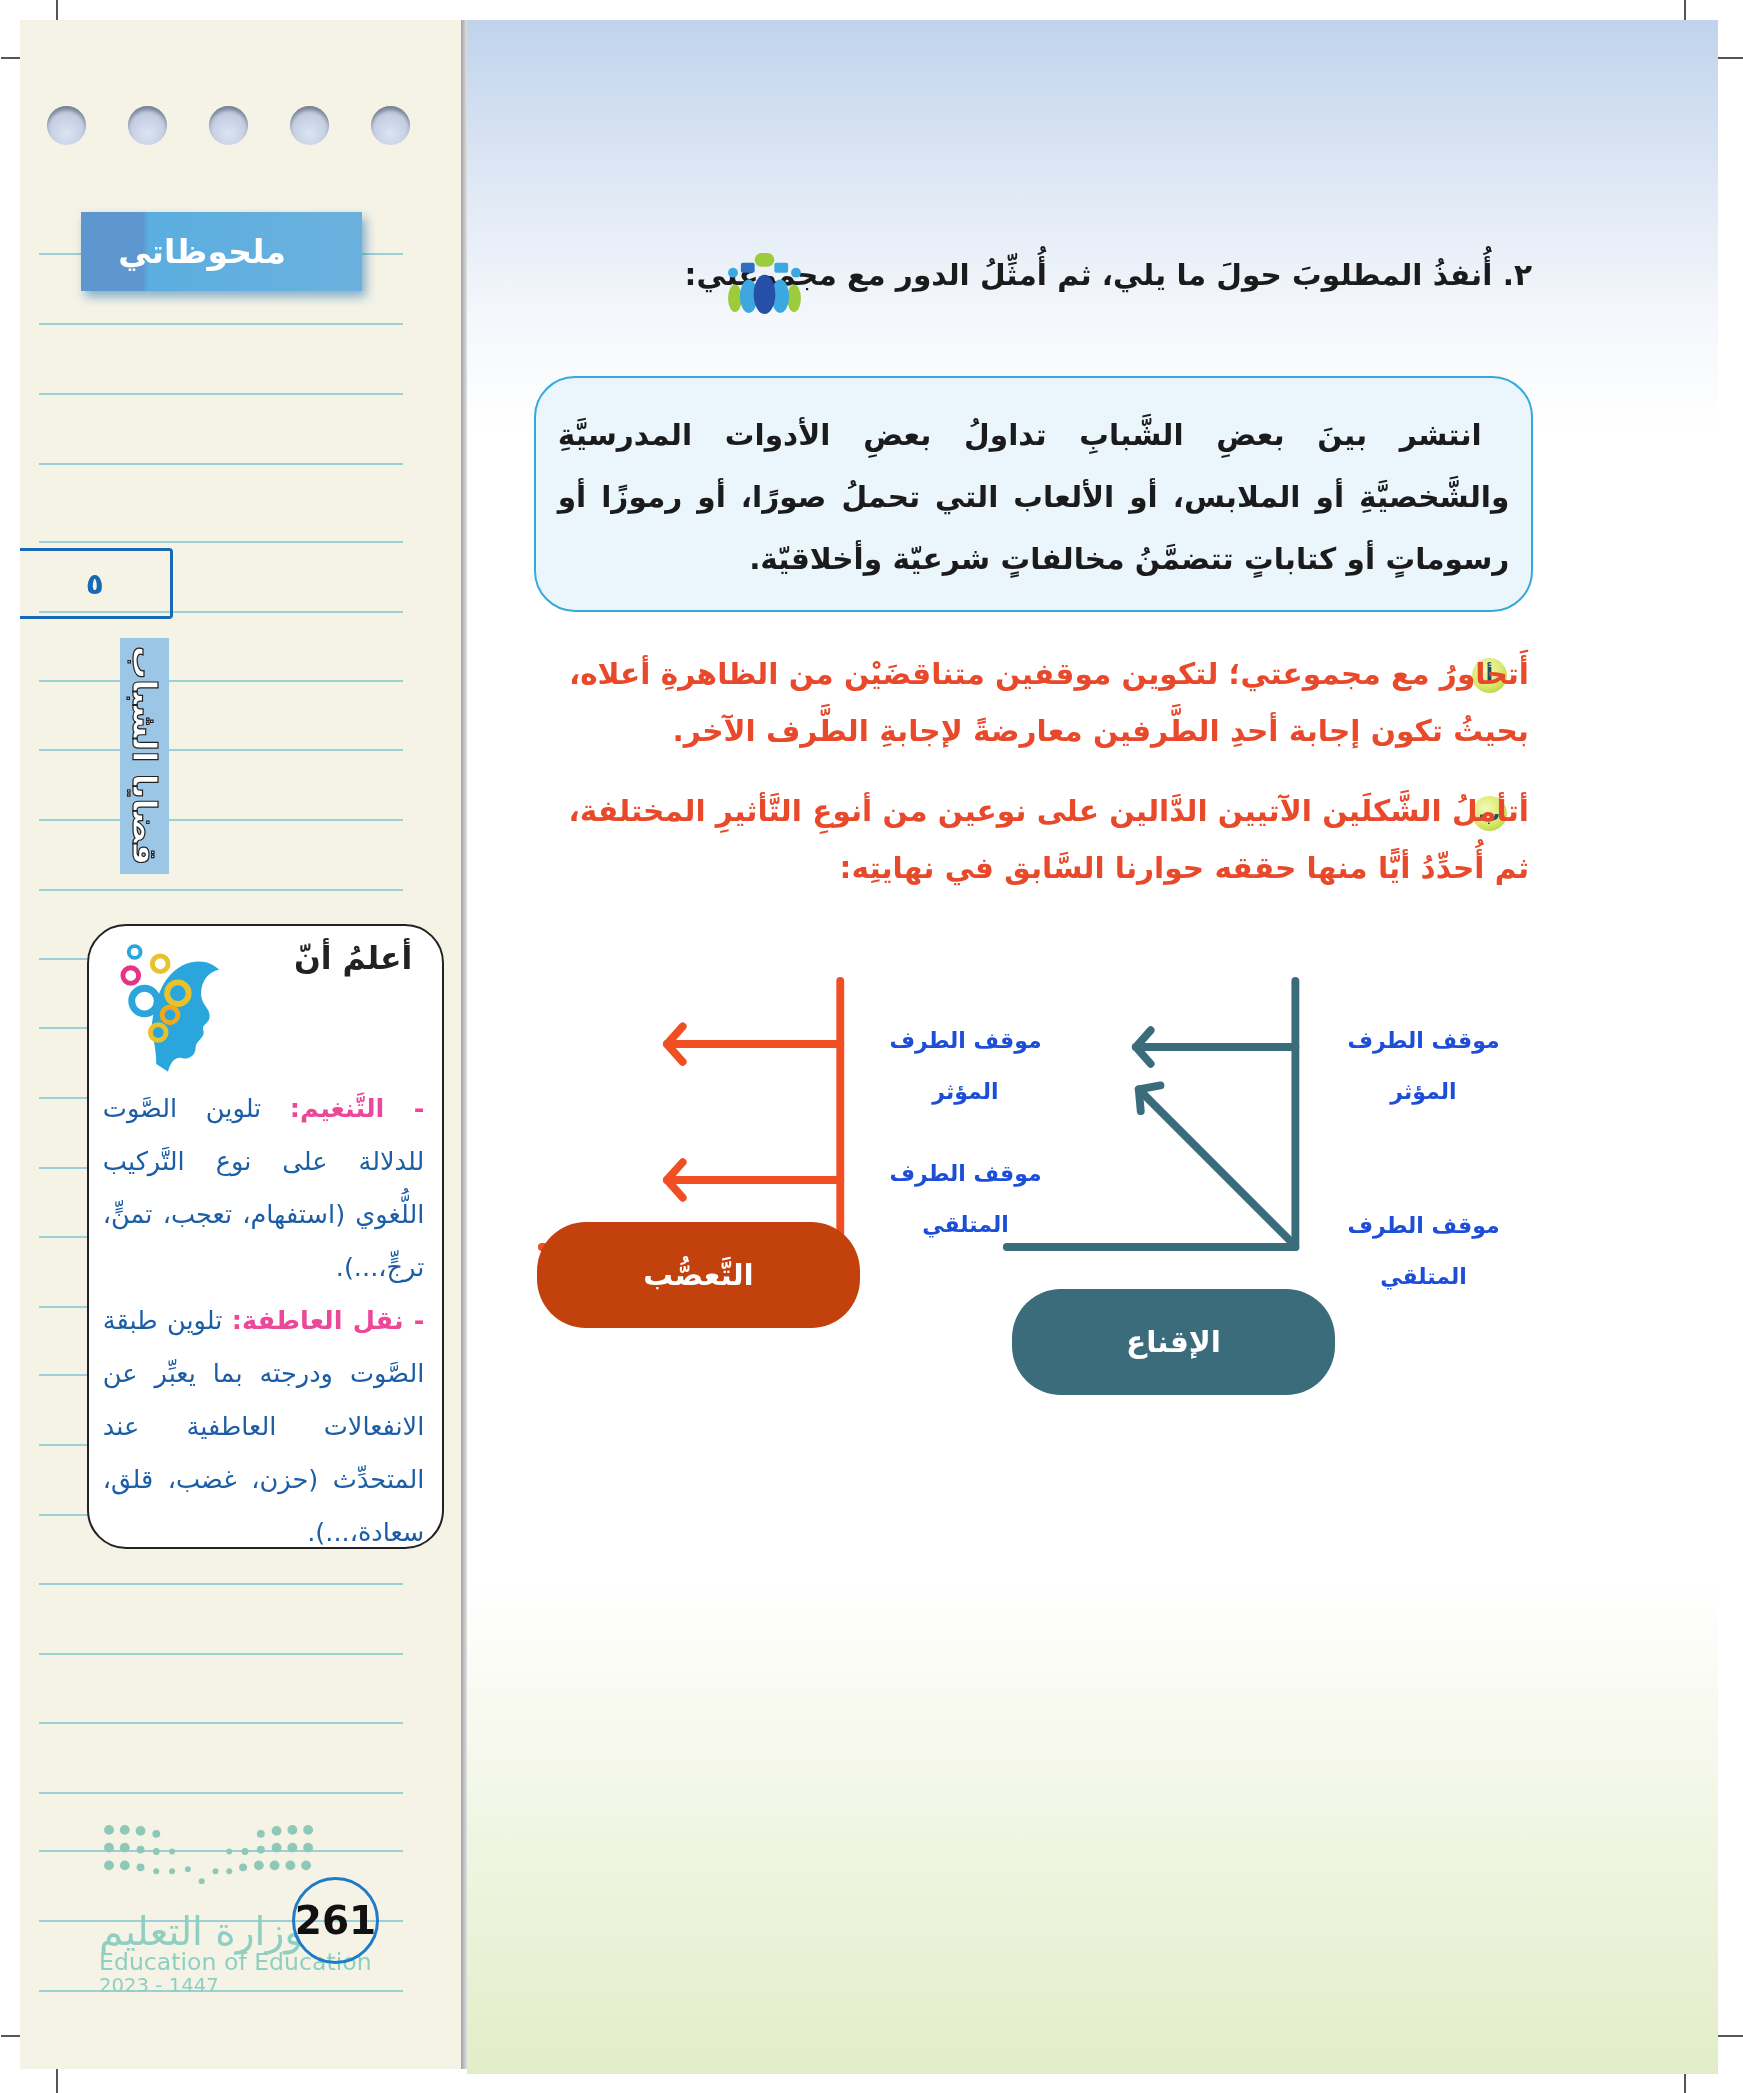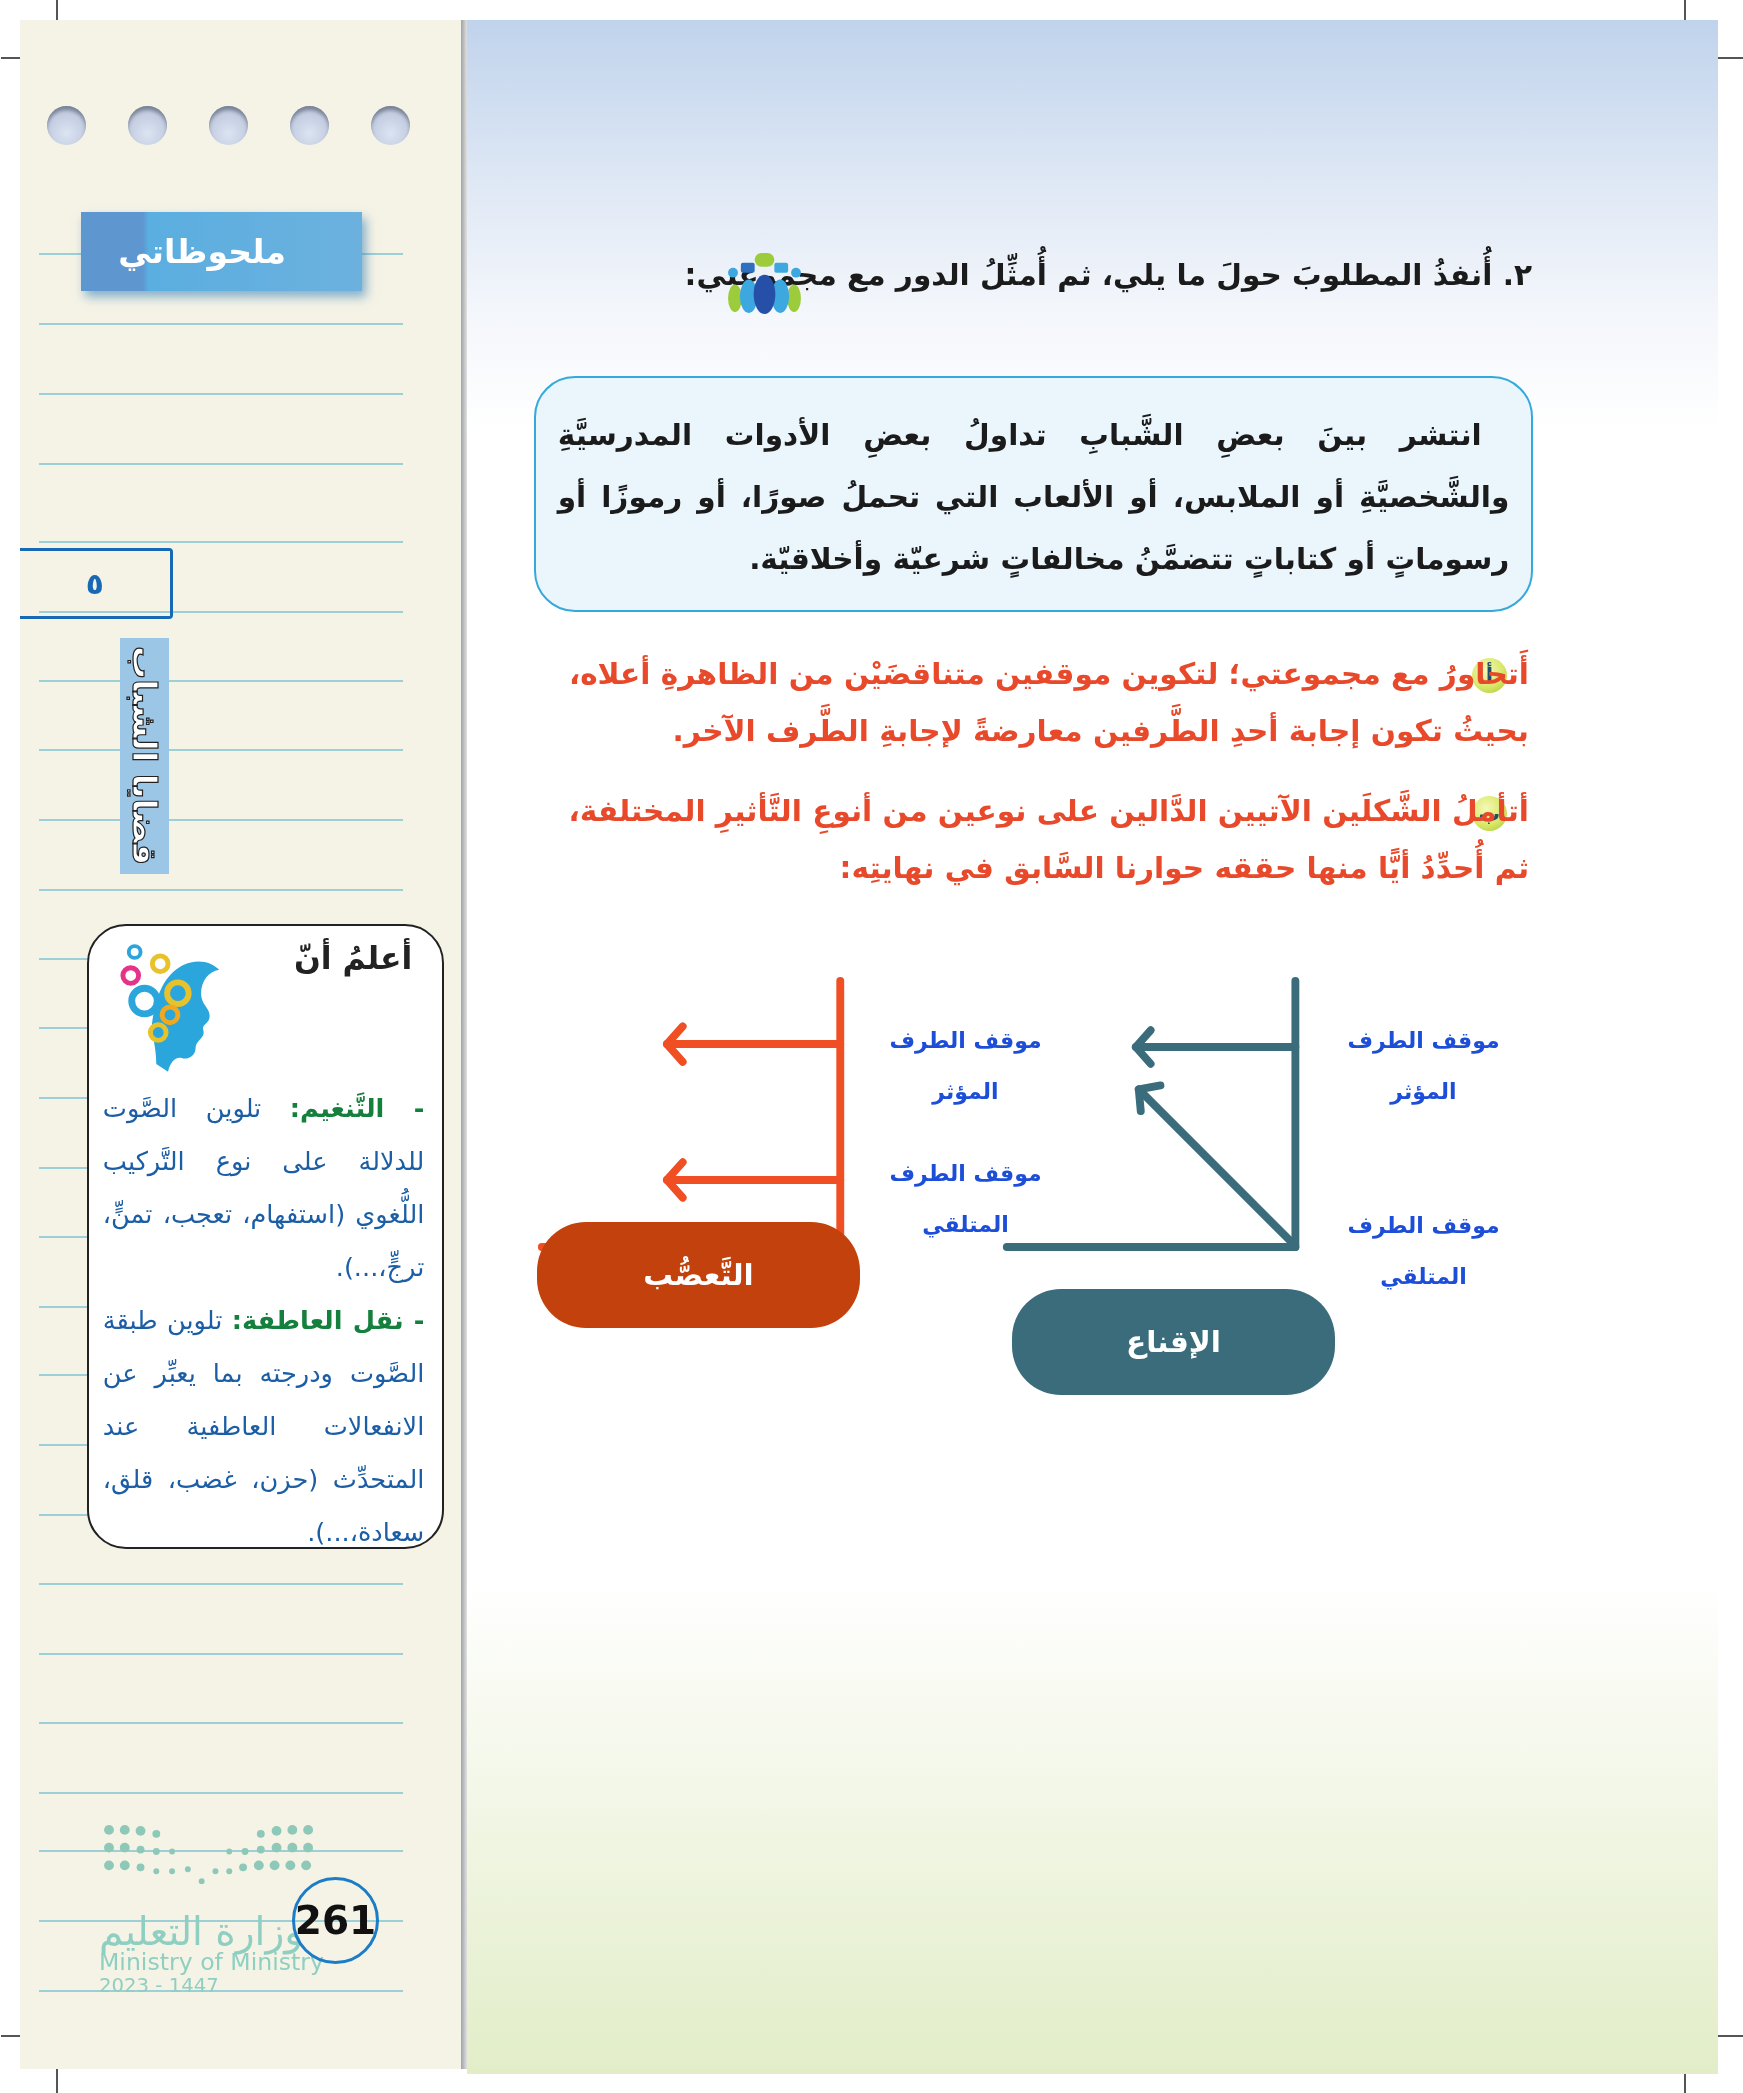--- a/index.html
+++ b/index.html
@@ -25,21 +25,21 @@
     color:#1769b5; font-weight:bold; font-size:29.6px; }
   .unit-tape { left:120px; top:638px; width:49px; height:236px; background:#9cc6e6;
     display:flex; align-items:center; justify-content:center; }
   .unit-tape span { writing-mode:vertical-rl; color:#fff; font-weight:bold; font-size:33px;
     -webkit-text-stroke:1.2px #222; letter-spacing:1px; }
   .know-box { left:87px; top:924px; width:353px; height:621px; background:#ffffff;
     border:2px solid #222; border-radius:39px; }
   .know-title { position:absolute; right:29.6px; top:13.8px; font-weight:bold; font-size:31.5px; color:#222; }
   .know-body { position:absolute; right:17.7px; left:13.8px; top:156px; font-size:25.6px; line-height:53px;
     color:#1b5ea5; text-align:justify; }
-  .know-body b { color:#15803d; }
+  .know-body b { color:#ec4899; }
   .logo-dots { left:99px; top:1822px; width:227px; height:69px; }
   .ministry-ar { left:99px; top:1909px; font-size:39px; color:#8fcfc2; letter-spacing:2px; }
   .ministry-en { left:99px; top:1948px; font-size:23.6px; color:#8fcfc2; direction:ltr; }
   .ministry-yr { left:99px; top:1974px; font-size:19.7px; color:#8fcfc2; direction:ltr; }
   .page-circle { left:292px; top:1877px; width:81px; height:81px; border:3.9px solid #1d7cc8; border-radius:50%;
     display:flex; align-items:center; justify-content:center; font-size:39px; color:#111; font-weight:bold; }
 
   
   .main { left:467px; top:19.7px; width:1251px; height:2054px;
     background:linear-gradient(to bottom,#c0d3ec 0%,#dfe8f5 8%,#f3f6fb 14%,#ffffff 20%,#ffffff 76%,#f8faf1 82%,#e2edc8 100%); }
@@ -170,21 +170,21 @@
       <circle cx="180" cy="26" r="5"></circle>
       <circle cx="196" cy="26" r="5"></circle>
       <circle cx="212" cy="26" r="5"></circle>
     <circle cx="164" cy="12" r="4"></circle>
       <circle cx="180" cy="9" r="5"></circle>
       <circle cx="196" cy="8" r="5"></circle>
       <circle cx="212" cy="8" r="5"></circle>
   </g>
 </svg>
 <div class="abs ministry-ar">وزارة التعليم</div>
-<div class="abs ministry-en">Ministry of Ministry</div>
+<div class="abs ministry-en">Education of Education</div>
 <div class="abs ministry-yr">2023 - 1447</div>
 <div class="abs page-circle">
   <span>261</span>
 </div>
 
 <div class="abs main"></div>
 
 <div class="abs q-heading">٢. أُنفذُ المطلوبَ حولَ ما يلي، ثم أُمثِّلُ الدور مع مجموعتي:</div>
 <svg class="abs group-icon" viewBox="0 0 76 64">
   <rect x="28" y="2" width="20" height="14" rx="7" fill="#9ccb3b"></rect>

